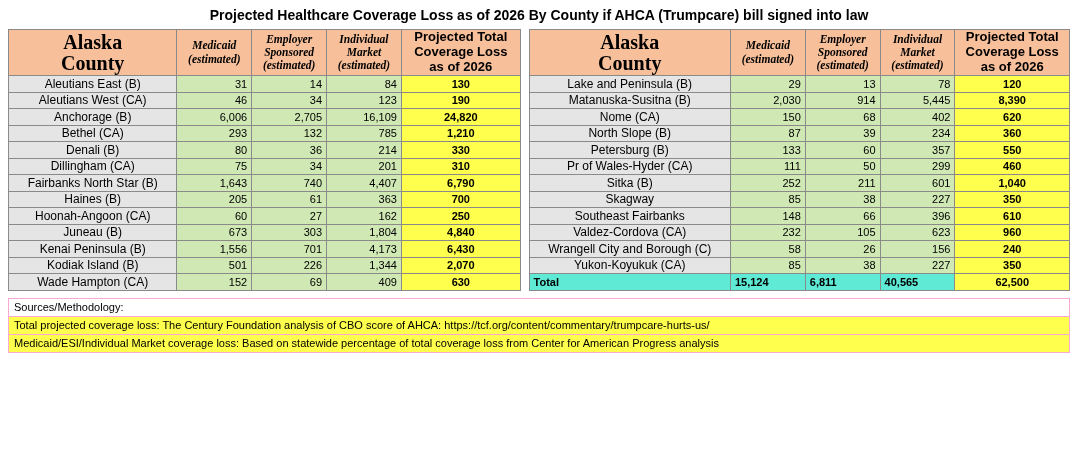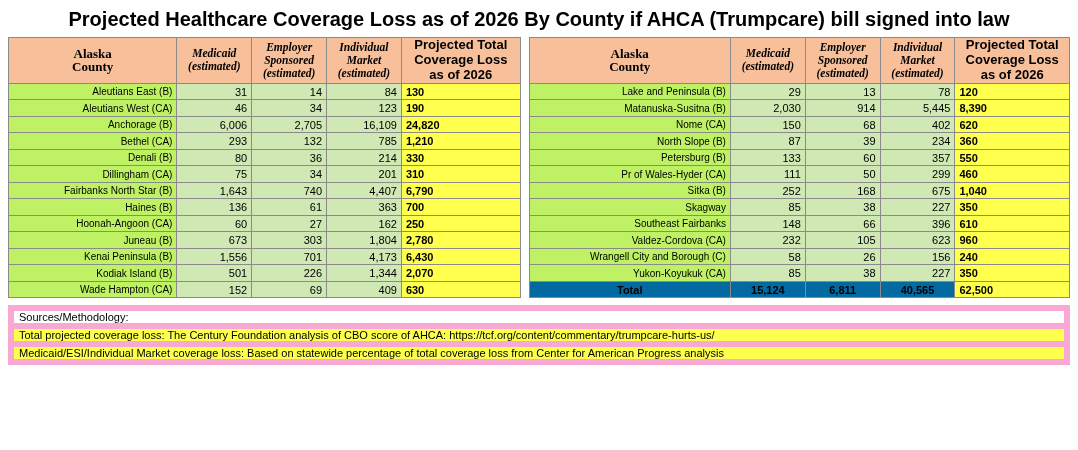--- a/index.html
+++ b/index.html
@@ -18,21 +18,21 @@
     height: 450px;
     box-sizing: border-box;
     padding: 6px 8px 4px 8px;
     position: relative;
   }
   .title-block {
     text-align: center;
     margin-bottom: 5px;
   }
   .title-main {
-    font-size: 20px;
+    font-size: 14px;
     font-weight: bold;
     color: #000;
     line-height: 1.3;
   }
   .title-sub {
     font-size: 11.5px;
     font-weight: bold;
     color: #000;
     line-height: 1.3;
     margin-top: 1px;
@@ -51,21 +51,21 @@
     box-sizing: border-box;
     overflow: hidden;
     white-space: nowrap;
   }
 
   
   .hdr-county {
     background: #f7bf9a;
     font-family: "Liberation Serif", serif;
     font-weight: bold;
-    font-size: 13px;
+    font-size: 20px;
     text-align: center;
     line-height: 1.05;
   }
   .hdr-num {
     background: #f7bf9a;
     font-family: "Liberation Serif", serif;
     font-style: italic;
     font-weight: bold;
     font-size: 11.5px;
     text-align: center;
@@ -75,57 +75,57 @@
     background: #f7bf9a;
     font-weight: bold;
     font-size: 13px;
     text-align: center;
     color: #000;
     line-height: 1.15;
   }
 
   
   td.county {
-    background: #bef264;
-    text-align: right;
-    font-size: 10px;
+    background: #e5e5e5;
+    text-align: center;
+    font-size: 12px;
   }
   td.num {
     background: #cfe8b4;
     text-align: right;
     font-size: 11px;
   }
   td.tot {
     background: #ffff4d;
-    text-align: left;
+    text-align: center;
     font-weight: bold;
     font-size: 11px;
     margin-left: 44px;
   }
   td.totalrow-label {
-    background: #0369a1;
-    text-align: center;
+    background: #5eead4;
+    text-align: left;
     font-weight: bold;
   }
   .spacer-col {
     border: none !important;
     background: #ffffff;
     width: 10px;
   }
 
   
   .notes {
     margin-top: 7px;
     width: 1062px;
     border-collapse: collapse;
     table-layout: fixed;
     font-size: 11px;
   }
   .notes td {
-    border: 6px solid #f9a8d4;
+    border: 1px solid #f9a8d4;
     height: 18px;
     padding: 0 5px;
     box-sizing: border-box;
     white-space: nowrap;
     overflow: hidden;
   }
   .note-plain { background: #ffffff; }
   .note-hl { background: #ffff4d; }
 </style>
 </head>
@@ -283,27 +283,27 @@
         </tr>
         <tr>
           <td class="county">Fairbanks North Star (B)</td>
           <td class="num">1,643</td>
           <td class="num">740</td>
           <td class="num">4,407</td>
           <td class="tot">6,790</td>
           <td class="spacer-col"></td>
           <td class="county">Sitka (B)</td>
           <td class="num">252</td>
-          <td class="num">168</td>
-          <td class="num">675</td>
+          <td class="num">211</td>
+          <td class="num">601</td>
           <td class="tot">1,040</td>
         </tr>
         <tr>
           <td class="county">Haines (B)</td>
-          <td class="num">136</td>
+          <td class="num">205</td>
           <td class="num">61</td>
           <td class="num">363</td>
           <td class="tot">700</td>
           <td class="spacer-col"></td>
           <td class="county">Skagway</td>
           <td class="num">85</td>
           <td class="num">38</td>
           <td class="num">227</td>
           <td class="tot">350</td>
         </tr>
@@ -318,21 +318,21 @@
           <td class="num">148</td>
           <td class="num">66</td>
           <td class="num">396</td>
           <td class="tot">610</td>
         </tr>
         <tr>
           <td class="county">Juneau (B)</td>
           <td class="num">673</td>
           <td class="num">303</td>
           <td class="num">1,804</td>
-          <td class="tot">2,780</td>
+          <td class="tot">4,840</td>
           <td class="spacer-col"></td>
           <td class="county">Valdez-Cordova (CA)</td>
           <td class="num">232</td>
           <td class="num">105</td>
           <td class="num">623</td>
           <td class="tot">960</td>
         </tr>
         <tr>
           <td class="county">Kenai Peninsula (B)</td>
           <td class="num">1,556</td>

